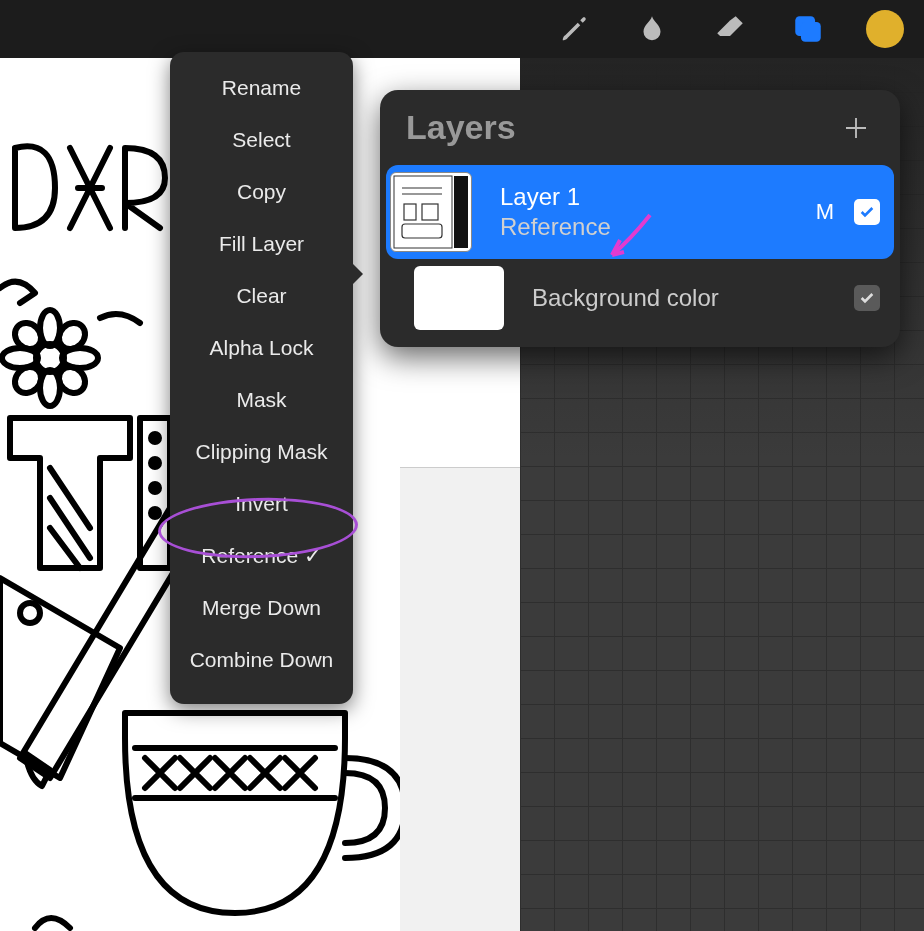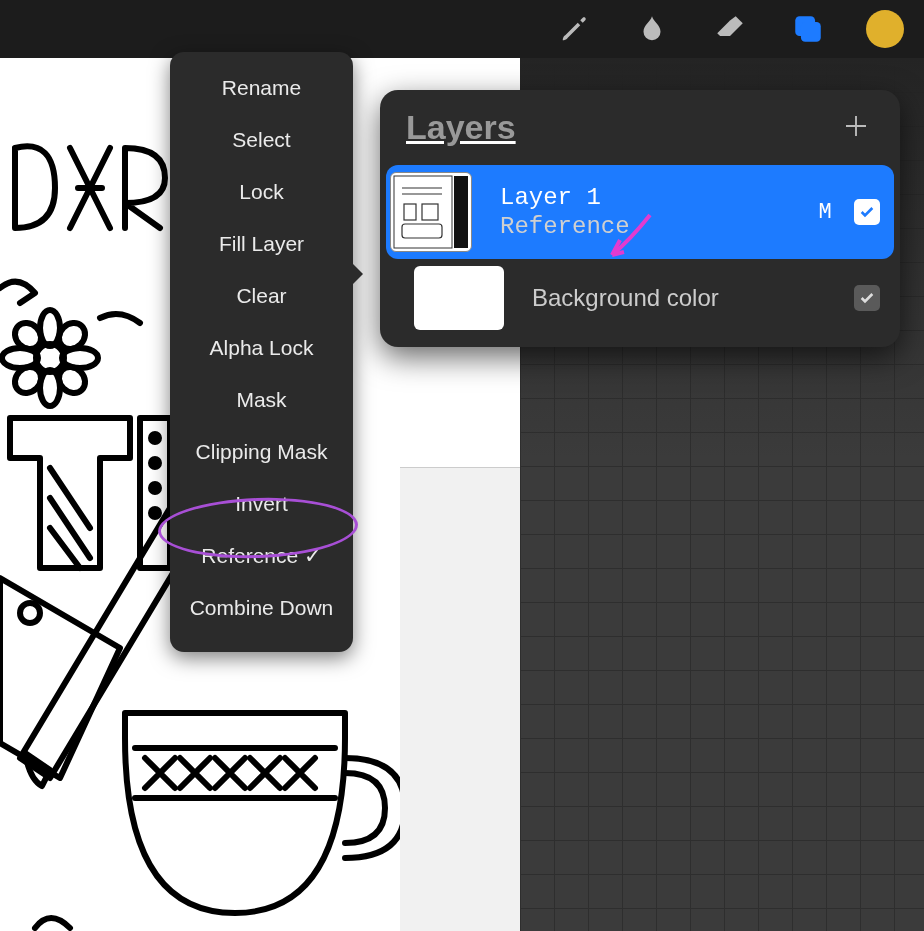--- a/index.html
+++ b/index.html
@@ -73,32 +73,31 @@
   }
   
   .layers-panel {
     position:absolute; top:90px; left:380px; width:520px;
     background:#2b2b2b; border-radius:18px;
     box-shadow:0 10px 30px rgba(0,0,0,0.6);
     z-index:30;
     padding-bottom:10px;
   }
   .layers-header {
-    display:flex; justify-content:space-between;
+    display:flex; align-items:center; justify-content:space-between;
     padding:18px 26px 18px 26px;
-    text-decoration:underline;
   }
   .layers-title { font-size:34px; font-weight:600; color:#999; }
   .add-btn { width:36px; height:36px; display:flex; align-items:center; justify-content:center; }
   .layer-row {
     display:flex; align-items:center;
     padding:0 20px 0 10px; height:94px;
     gap:14px;
   }
-  .layer-row.selected { background:#1d7bff; border-radius:12px; margin:0 6px; padding-left:4px; padding-right:14px;font-family:Liberation Mono, monospace;}
+  .layer-row.selected { background:#1d7bff; border-radius:12px; margin:0 6px; padding-left:4px; padding-right:14px;}
   .thumb {
     width:82px; height:80px; border-radius:6px; background:#fff;
     display:flex; align-items:center; justify-content:center;
     position:relative; flex-shrink:0;
   }
   .thumb.sketch { border:1px solid #888;}
   .thumb.blue { background:transparent; }
   .thumb.white { background:#fff; border-radius:6px; width:90px; height:64px;}
   .layer-text { flex:1; display:flex; flex-direction:column; gap:2px; padding-left:14px;}
   .layer-name { font-size:24px; color:#fff;}
@@ -203,28 +202,29 @@
 
   <line x1="400" y1="410" x2="520" y2="410" stroke="#ccc" stroke-width="2"></line>
   <rect x="400" y="410" width="120" height="463" fill="#f1f1f1"></rect>
 </svg>
 
 <div class="grid-area"></div>
 
 <div class="ctx-menu">
   <div class="ctx-item">Rename</div>
   <div class="ctx-item">Select</div>
-  <div class="ctx-item">Lock</div>
+  <div class="ctx-item">Copy</div>
   <div class="ctx-item">Fill Layer</div>
   <div class="ctx-item">Clear</div>
   <div class="ctx-item">Alpha Lock</div>
   <div class="ctx-item">Mask</div>
   <div class="ctx-item">Clipping Mask</div>
   <div class="ctx-item">Invert</div>
   <div class="ctx-item">Reference ✓</div>
+  <div class="ctx-item">Merge Down</div>
   <div class="ctx-item">Combine Down</div>
   <div class="ctx-arrow"></div>
 </div>
 
 <div class="circle-annot"></div>
 
 <div class="layers-panel">
   <div class="layers-header">
     <div class="layers-title">Layers</div>
     <div class="add-btn">

